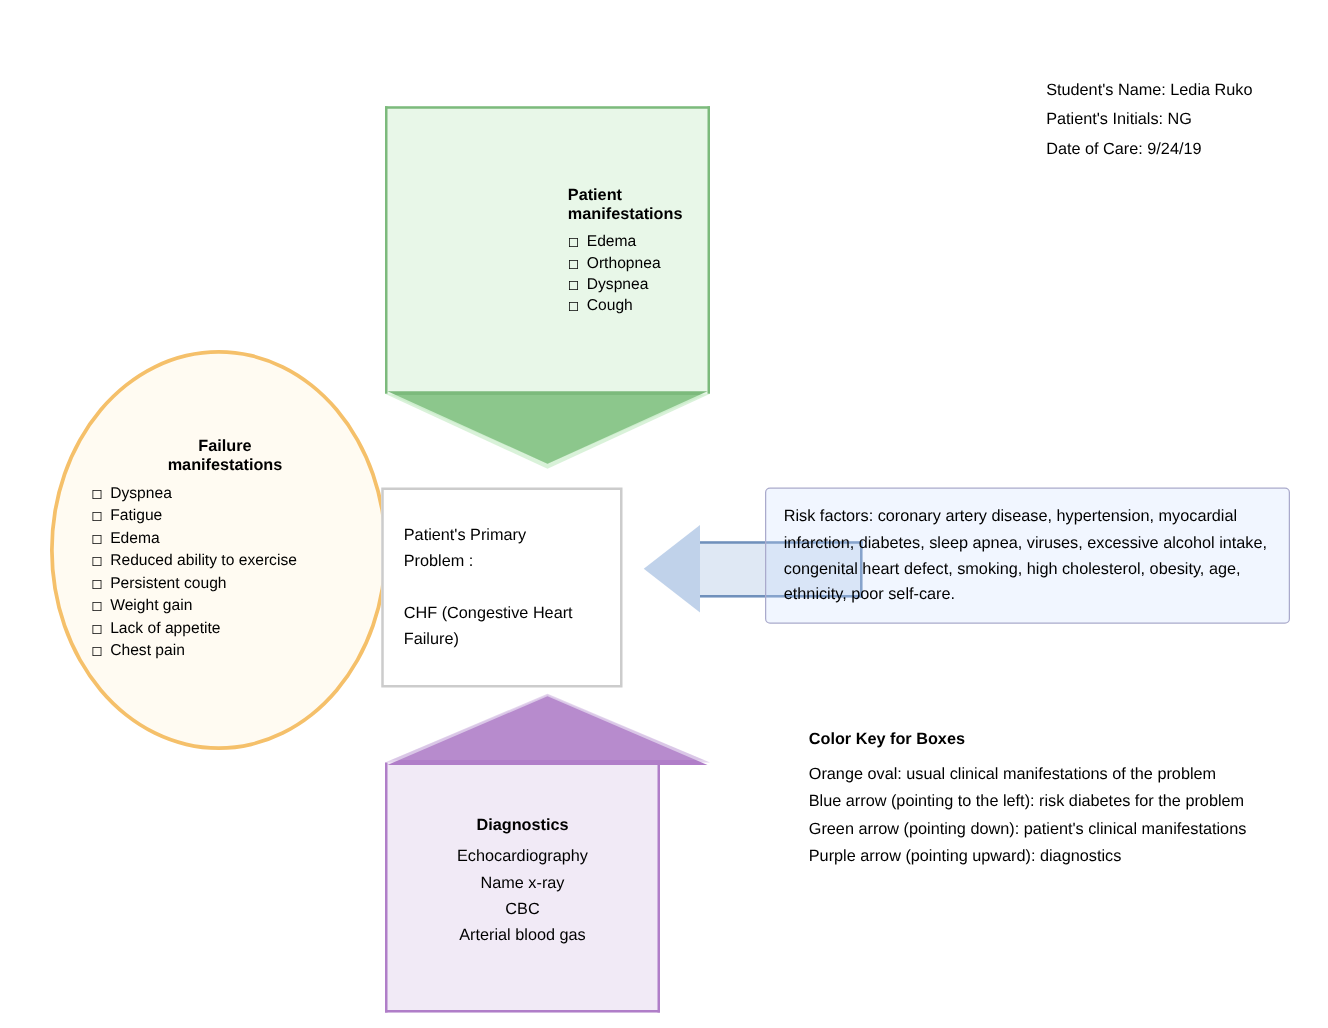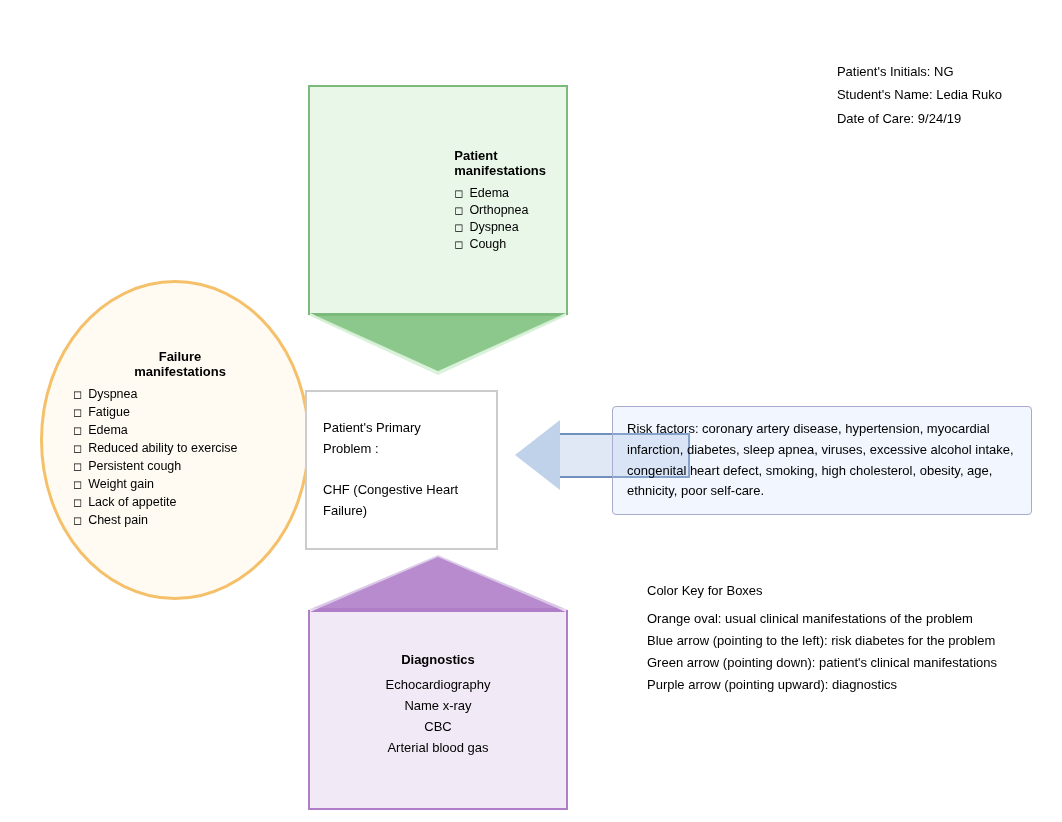--- a/index.html
+++ b/index.html
@@ -26,21 +26,21 @@
       position: absolute;
       top: 580px;
       right: 55px;
       width: 360px;
       line-height: 1.7;
     }
 
     
     #risk-factors {
       position: absolute;
-      top: 406px;
+      top: 390px;
       right: 30px;
       width: 420px;
       background: rgba(200, 220, 255, 0.25);
       border: 1px solid #aac;
       padding: 12px 14px;
       line-height: 1.6;
       border-radius: 4px;
     }
 
     
@@ -197,21 +197,21 @@
       bottom: -53px;
       left: -125px;
       width: 0;
       height: 0;
       border-left: 125px solid transparent;
       border-right: 125px solid transparent;
       border-bottom: 52px solid rgba(200, 170, 220, 0.3);
     }
 
     .arrow-up-body {
-      width: 260px;
+      width: 220px;
       min-height: 200px;
       background: rgba(200, 170, 220, 0.25);
       border: 2px solid #b07ec8;
       border-top: none;
       display: flex;
       flex-direction: column;
       align-items: center;
       justify-content: center;
       padding: 15px 20px 20px;
     }
@@ -254,22 +254,22 @@
       height: 45px;
       background: rgba(150, 180, 220, 0.3);
       border: 2px solid #7090bb;
       border-left: none;
     }
   </style>
 </head>
 <body>
 
 <div id="student-info">
+  <p>Student's Name: Ledia Ruko</p>
   <p>Patient's Initials: NG</p>
-  <p>Student's Name: Ledia Ruko</p>
   <p>Date of Care: 9/24/19</p>
 </div>
 
 <div id="clinical-oval">
   <h3>
     <span>Failure</span><br>
     <span>manifestations</span>
   </h3>
   <ul>
   <li>Dyspnea</li>
@@ -324,18 +324,18 @@
       <span class="label">Diagnostics</span>
     <p>Echocardiography</p>
         <p>Name x-ray</p>
         <p>CBC</p>
         <p>Arterial blood gas</p>
       </div>
   </div>
 </div>
 
 <div id="color-key">
-  <p style="font-weight:normal; margin-bottom:6px;">Color Key for Boxes</p>
+  <p style="font-weight:bold; margin-bottom:6px;">Color Key for Boxes</p>
 <p>Orange oval: usual clinical manifestations of the problem</p>
     <p>Blue arrow (pointing to the left): risk diabetes for the problem</p>
     <p>Green arrow (pointing down): patient's  clinical manifestations</p>
     <p>Purple arrow (pointing upward): diagnostics</p>
   </div>
 
 </body></html>

